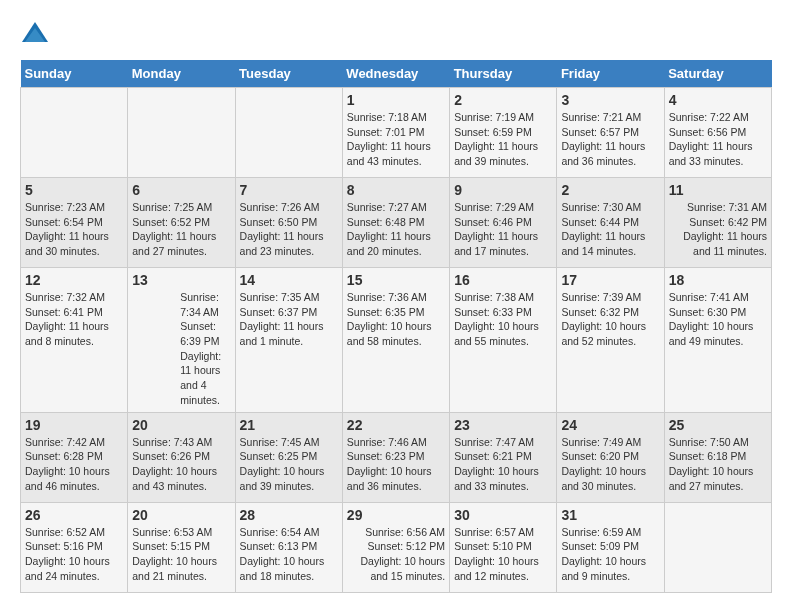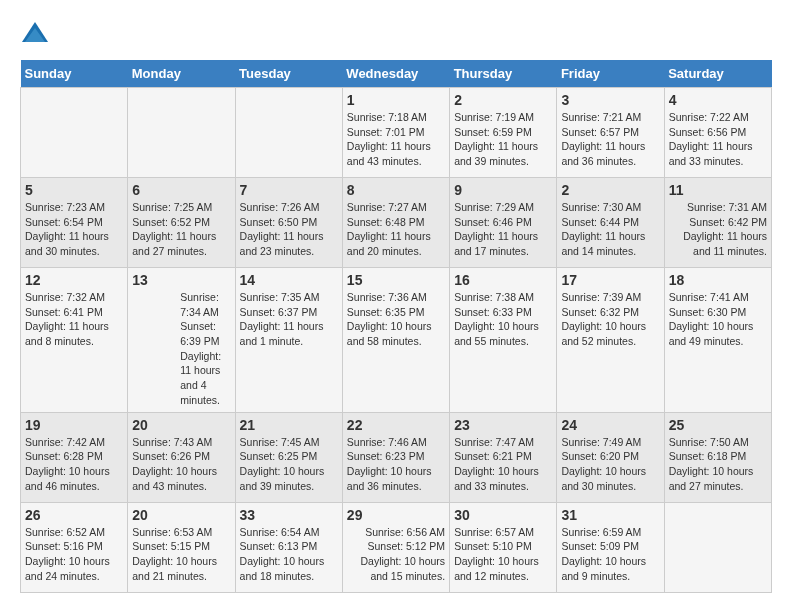--- a/index.html
+++ b/index.html
@@ -296,21 +296,21 @@
 Sunset: 5:16 PM
 Daylight: 10 hours and 24 minutes.</div>
         </td>
         <td>
           <span class="day-number">20</span>
           <div class="day-info" style="white-space: pre-line;">Sunrise: 6:53 AM
 Sunset: 5:15 PM
 Daylight: 10 hours and 21 minutes.</div>
         </td>
         <td>
-          <span class="day-number">33</span>
+          <span class="day-number">28</span>
           <div class="day-info" style="white-space: pre-line;">Sunrise: 6:54 AM
 Sunset: 6:13 PM
 Daylight: 10 hours and 18 minutes.</div>
         </td>
         <td>
           <span class="day-number">29</span>
           <div class="day-info" style="white-space: pre-line; text-align: right;">Sunrise: 6:56 AM
 Sunset: 5:12 PM
 Daylight: 10 hours and 15 minutes.</div>
         </td>

